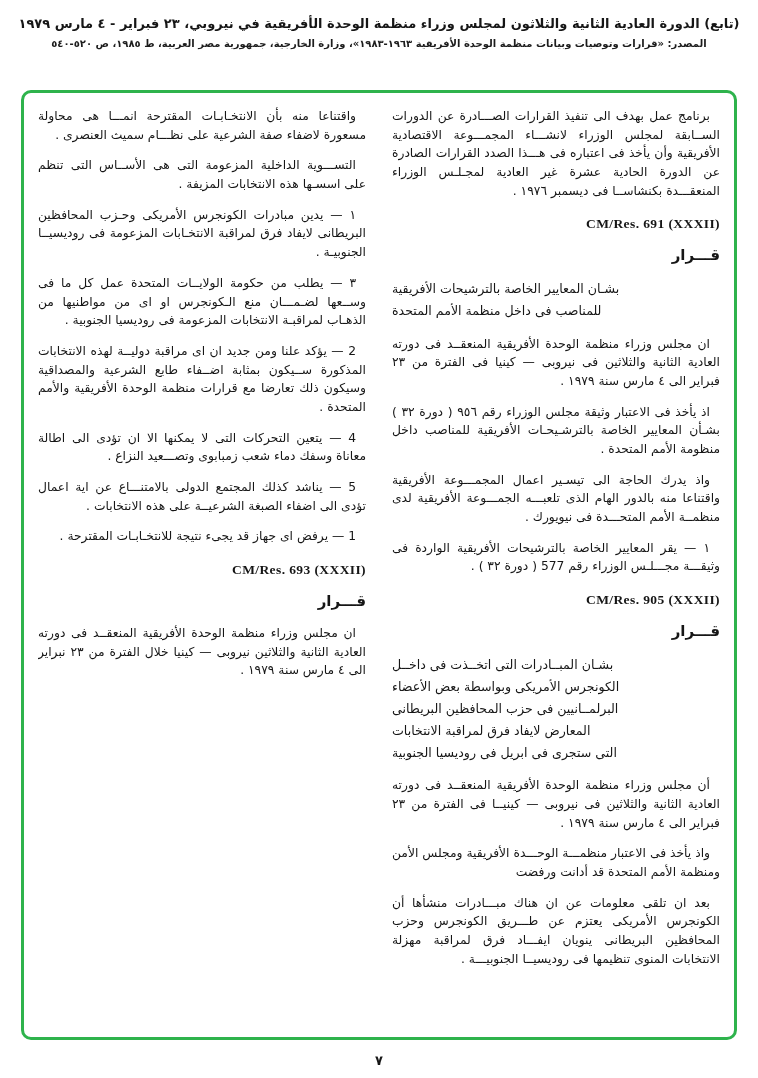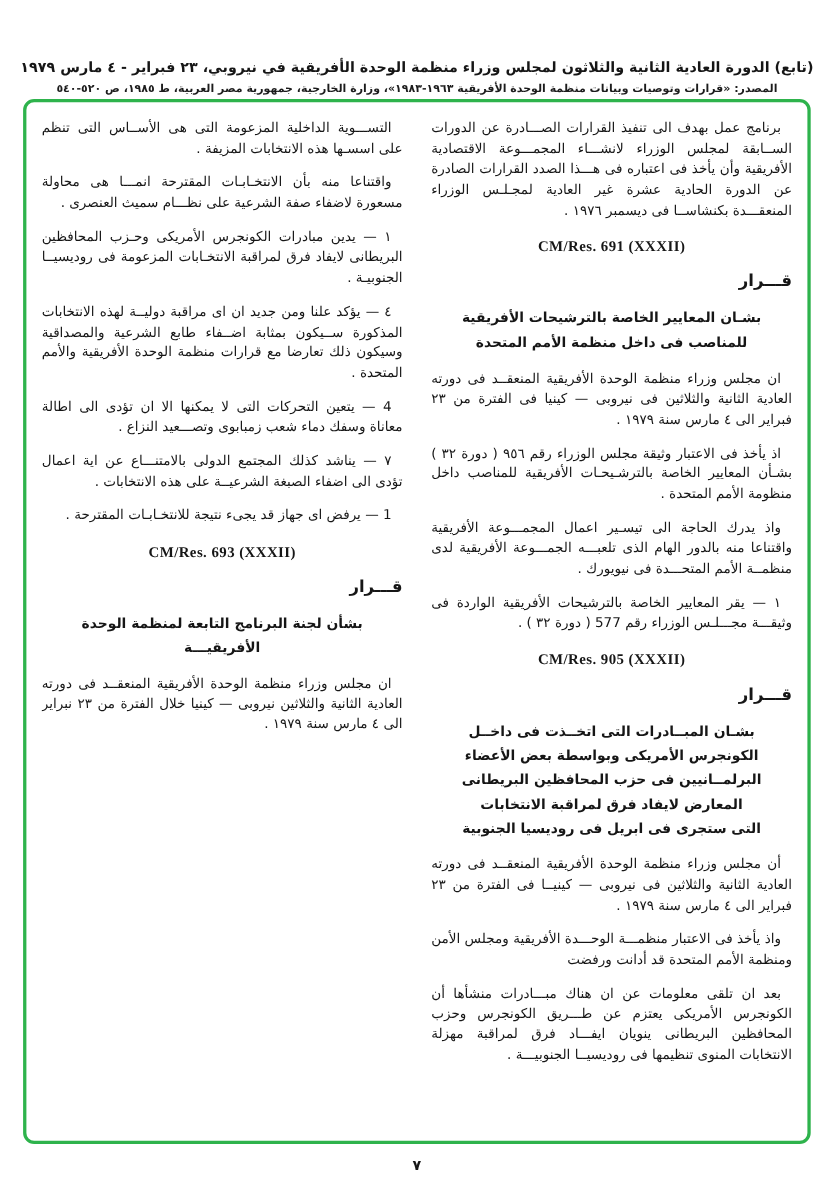--- a/index.html
+++ b/index.html
@@ -16,21 +16,20 @@
   
   .header {
     direction: rtl;
     text-align: center;
     padding-top: 16px;
   }
   .header-title {
     font-size: 13px;
     font-weight: bold;
     letter-spacing: 0.2px;
-    margin-top: 38px;
   }
   .header-source {
     font-size: 10px;
     font-weight: bold;
     margin-top: 7px;
     color: #1c1c1c;
   }
 
   
   .green-box {
@@ -60,36 +59,36 @@
   
   .block { margin-bottom: 12px; }
   .block.body {
     font-size: 12.3px;
     line-height: 1.52;
     text-align: justify;
     text-indent: 10px;
   }
   .block.res {
     direction: ltr;
-    text-align: center;
+    text-align: right;
     font-family: "Liberation Serif", serif;
     font-weight: bold;
     font-size: 13.5px;
     letter-spacing: 0.4px;
     margin: 16px 0 14px 0;
   }
   .block.qarar {
     text-align: right;
     font-weight: bold;
     font-size: 15px;
     margin: 10px 0 14px 0;
   }
   .block.heading {
-    text-align: center;
-    font-weight: bold;
+    text-align: left;
+    font-weight: normal;
     font-size: 12.6px;
     line-height: 1.75;
     white-space: pre-line;
     margin-bottom: 12px;
   }
 
   
   .footer {
     position: absolute;
     bottom: 10px;
@@ -127,31 +126,30 @@
           <p class="block heading">بشـان المبــادرات التى اتخــذت فى داخــل
 الكونجرس الأمريكى وبواسطة بعض الأعضاء
 البرلمــانيين فى حزب المحافظين البريطانى
 المعارض لايفاد فرق لمراقبة الانتخابات
 التى ستجرى فى ابريل فى روديسيا الجنوبية</p>
           <p class="block body">أن مجلس وزراء منظمة الوحدة الأفريقية المنعقــد فى دورته العادية الثانية والثلاثين فى نيروبى — كينيــا فى الفترة من ٢٣ فبراير الى ٤ مارس سنة ١٩٧٩ .</p>
           <p class="block body">واذ يأخذ فى الاعتبار منظمـــة الوحـــدة الأفريقية ومجلس الأمن ومنظمة الأمم المتحدة قد أدانت ورفضت</p>
           <p class="block body">بعد ان تلقى معلومات عن ان هناك مبـــادرات منشأها أن الكونجرس الأمريكى يعتزم عن طـــريق الكونجرس وحزب المحافظين البريطانى ينويان ايفـــاد فرق لمراقبة مهزلة الانتخابات المنوى تنظيمها فى روديسيــا الجنوبيـــة .</p>
         </div>
       <div class="column">
+          <p class="block body">واقتناعا منه بأن الانتخـابـات المقترحة انمـــا هى محاولة مسعورة لاضفاء صفة الشرعية على نظـــام سميث العنصرى .</p>
           <p class="block body">التســـوية الداخلية المزعومة التى هى الأســاس التى تنظم على اسسـها هذه الانتخابات المزيفة .</p>
-          <p class="block body">واقتناعا منه بأن الانتخـابـات المقترحة انمـــا هى محاولة مسعورة لاضفاء صفة الشرعية على نظـــام سميث العنصرى .</p>
           <p class="block body">١ — يدين مبادرات الكونجرس الأمريكى وحـزب المحافظين البريطانى لايفاد فرق لمراقبة الانتخـابات المزعومة فى روديسيــا الجنوبيـة .</p>
-          <p class="block body">٤ — يؤكد علنا ومن جديد ان اى مراقبة دوليــة لهذه الانتخابات المذكورة ســيكون بمثابة اضــفاء طابع الشرعية والمصداقية وسيكون ذلك تعارضا مع قرارات منظمة الوحدة الأفريقية والأمم المتحدة .</p>
+          <p class="block body">٣ — يطلب من حكومة الولايــات المتحدة عمل كل ما فى وســعها لضـمـــان منع الـكونجرس او اى من مواطنيها من الذهـاب لمراقبـة الانتخابات المزعومة فى روديسيا الجنوبية .</p>
+          <p class="block body">2 — يؤكد علنا ومن جديد ان اى مراقبة دوليــة لهذه الانتخابات المذكورة ســيكون بمثابة اضــفاء طابع الشرعية والمصداقية وسيكون ذلك تعارضا مع قرارات منظمة الوحدة الأفريقية والأمم المتحدة .</p>
           <p class="block body">4 — يتعين التحركات التى لا يمكنها الا ان تؤدى الى اطالة معاناة وسفك دماء شعب زمبابوى وتصـــعيد النزاع .</p>
-          <p class="block body">٧ — يناشد كذلك المجتمع الدولى بالامتنـــاع عن اية اعمال تؤدى الى اضفاء الصبغة الشرعيــة على هذه الانتخابات .</p>
+          <p class="block body">5 — يناشد كذلك المجتمع الدولى بالامتنـــاع عن اية اعمال تؤدى الى اضفاء الصبغة الشرعيــة على هذه الانتخابات .</p>
           <p class="block body">1 — يرفض اى جهاز قد يجىء نتيجة للانتخـابـات المقترحة .</p>
           <p class="block res">CM/Res. 693 (XXXII)</p>
           <p class="block qarar">قـــرار</p>
-          <p class="block heading">بشأن لجنة البرنامج التابعة لمنظمة الوحدة
-الأفريقيـــة</p>
           <p class="block body">ان مجلس وزراء منظمة الوحدة الأفريقية المنعقــد فى دورته العادية الثانية والثلاثين نيروبى — كينيا خلال الفترة من ٢٣ نبراير الى ٤ مارس سنة ١٩٧٩ .</p>
         </div>
     </div>
   </div>
 
   <div class="footer">٧</div>
 
 </div>
 
 </body></html>

